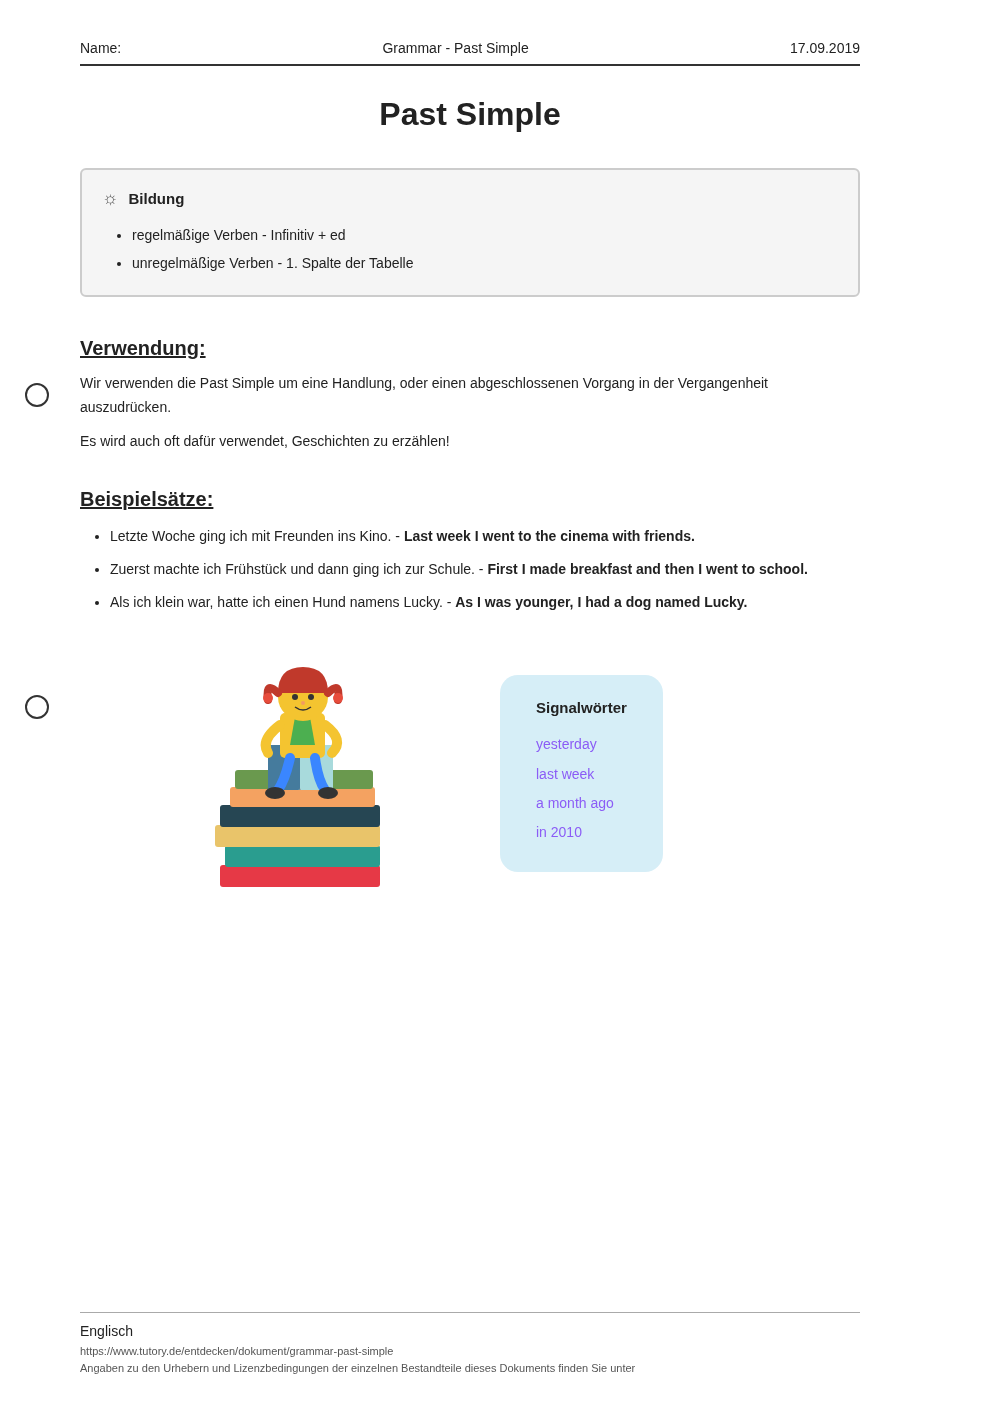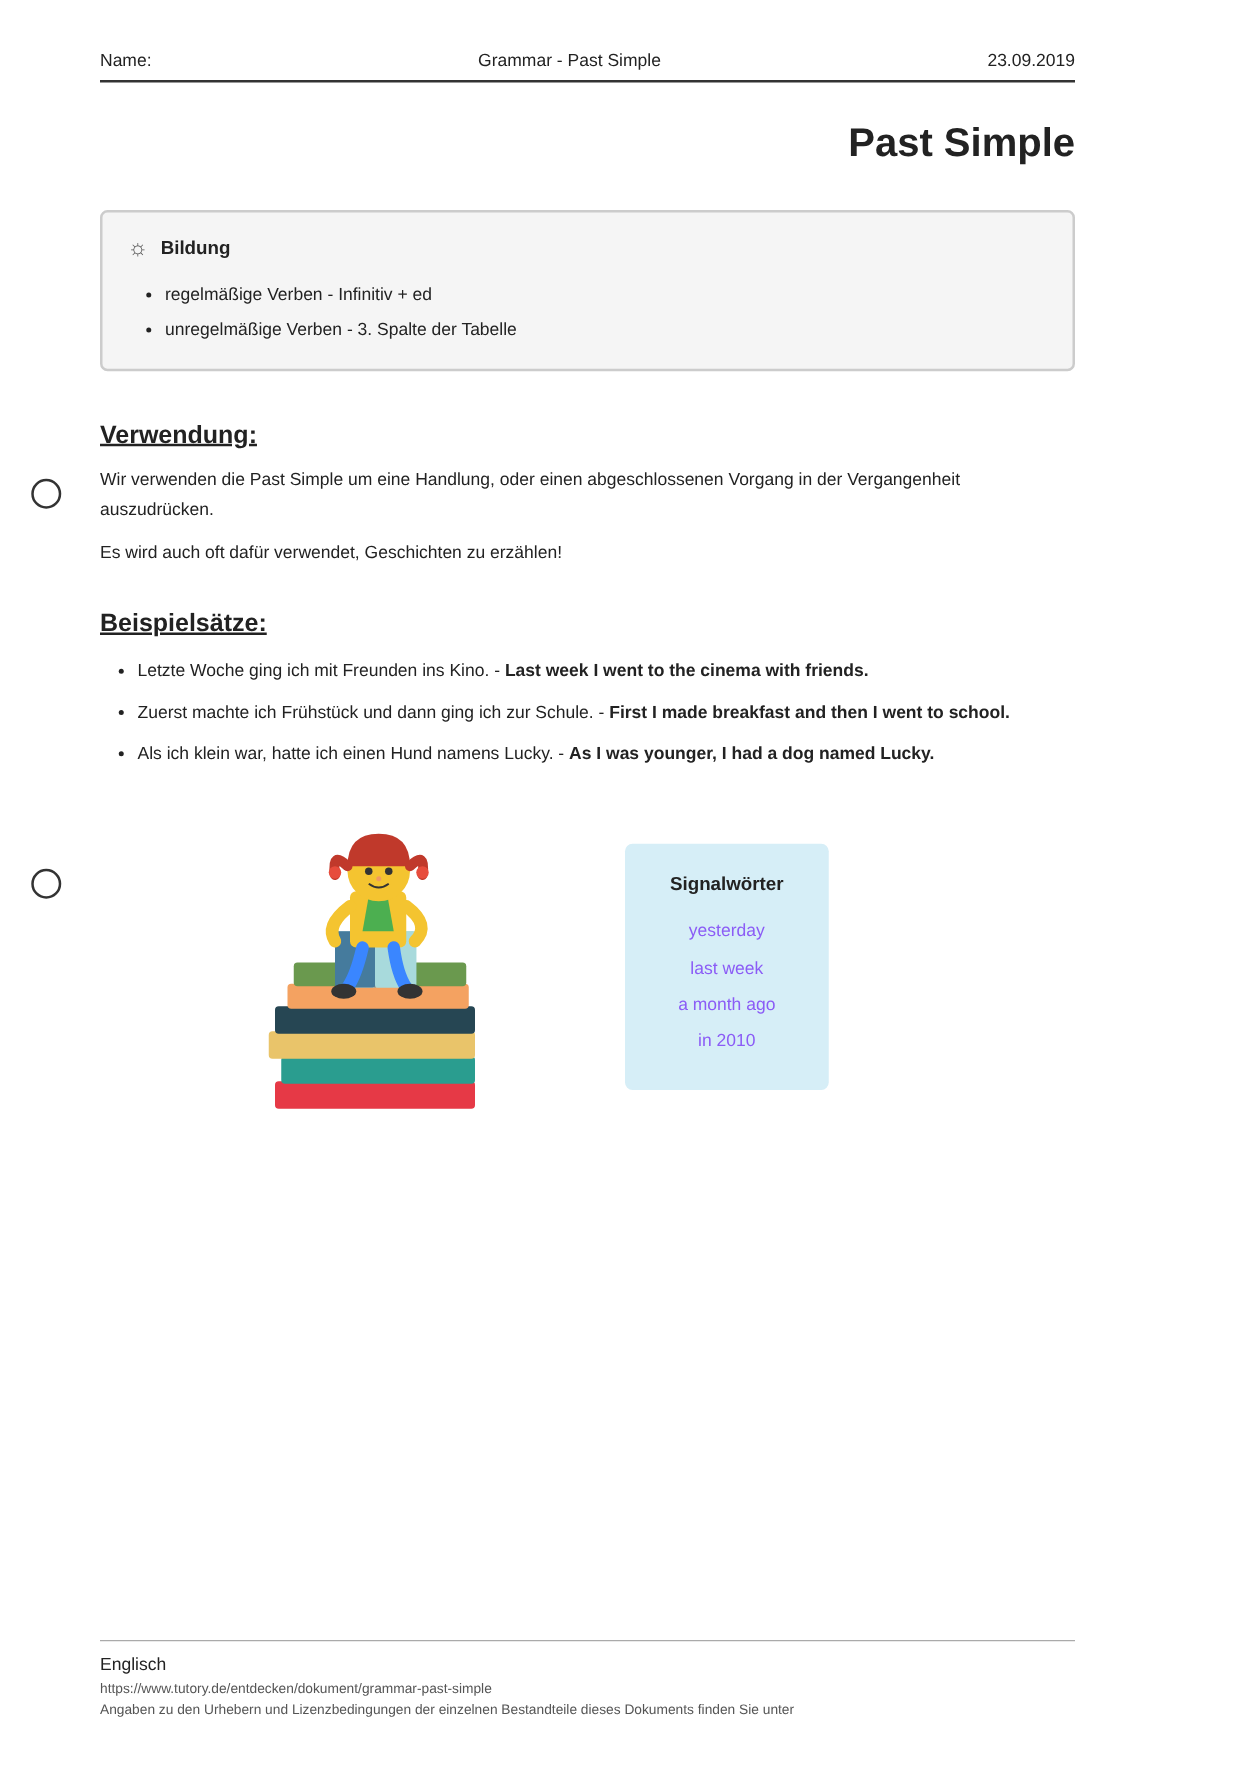--- a/index.html
+++ b/index.html
@@ -30,21 +30,21 @@
       padding-bottom: 8px;
       border-bottom: 2px solid #333;
       margin-bottom: 30px;
     }
     .header-name { font-size: 14px; }
     .header-title { font-size: 14px; }
     .header-date { font-size: 14px; }
 
     
     .page-title {
-      text-align: right;
+      text-align: center;
       font-size: 32px;
       font-weight: bold;
       margin-bottom: 35px;
     }
 
     
     .bildung-box {
       border: 2px solid #ccc;
       border-radius: 6px;
       background: #f5f5f5;
@@ -133,23 +133,23 @@
       width: 280px;
       height: 280px;
       flex-shrink: 0;
       margin-left: 80px;
       position: relative;
     }
 
     
     .signal-box {
       background: #d6eef7;
-      border-radius: 6px;
+      border-radius: 18px;
       padding: 24px 36px;
-      text-align: center;
+      text-align: left;
       margin-left: 60px;
       margin-top: 30px;
     }
     .signal-title {
       font-weight: bold;
       font-size: 15px;
       margin-bottom: 14px;
       color: #222;
     }
     .signal-words {
@@ -190,33 +190,33 @@
     }
   </style>
 </head>
 <body>
 
 <div class="page">
 
   <div class="header">
     <span class="header-name">Name:</span>
     <span class="header-title">Grammar - Past Simple</span>
-    <span class="header-date">23.09.2019</span>
+    <span class="header-date">17.09.2019</span>
   </div>
 
   <h1 class="page-title">Past Simple</h1>
 
   <div class="bildung-box">
     <div class="bildung-header">
       <span class="sun-icon">☼</span>
       <span>Bildung</span>
     </div>
     <ul class="bildung-list">
       <li>regelmäßige Verben - Infinitiv + ed</li>
-      <li>unregelmäßige Verben - 3. Spalte der Tabelle</li>
+      <li>unregelmäßige Verben - 1. Spalte der Tabelle</li>
     </ul>
   </div>
 
   <div class="verwendung-section">
     <div class="circle-indicator"></div>
     <p class="section-heading">Verwendung:</p>
     <p class="verwendung-text">Wir verwenden die Past Simple um eine Handlung, oder einen abgeschlossenen Vorgang in der Vergangenheit auszudrücken.</p>
     <p class="verwendung-text">Es wird auch oft dafür verwendet, Geschichten zu erzählen!</p>
   </div>
 

